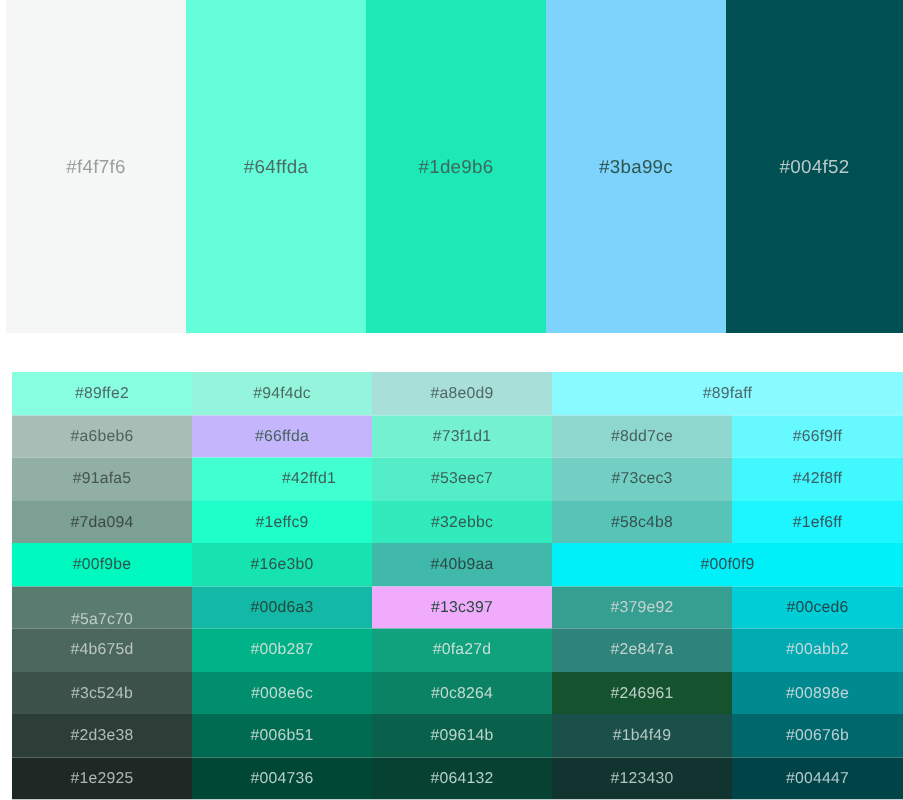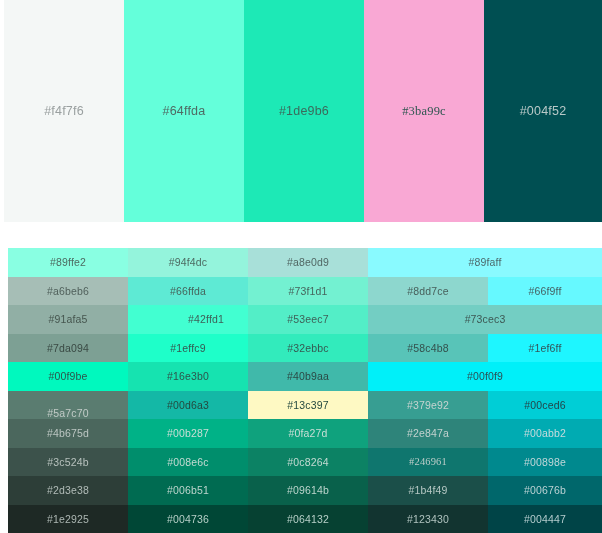--- a/index.html
+++ b/index.html
@@ -89,21 +89,21 @@
 <div id="top-band">
     <div class="top-swatch" style="background-color: rgb(244, 247, 246);">
       <span class="top-label" style="color: rgb(154, 160, 160);">#f4f7f6</span>
     </div>
     <div class="top-swatch" style="background-color: rgb(100, 255, 218);">
       <span class="top-label" style="color: rgb(79, 107, 100);">#64ffda</span>
     </div>
     <div class="top-swatch" style="background-color: rgb(29, 233, 182);">
       <span class="top-label" style="color: rgb(60, 106, 92);">#1de9b6</span>
     </div>
-    <div class="top-swatch" style="background-color: #f9a8d4; font-family: Liberation Serif, serif;">
+    <div class="top-swatch" style="background-color: #7dd3fc;">
       <span class="top-label" style="color: rgb(46, 86, 80);">#3ba99c</span>
     </div>
     <div class="top-swatch" style="background-color: rgb(0, 79, 82);">
       <span class="top-label" style="color: rgb(185, 201, 200);">#004f52</span>
     </div>
   </div>
 <div id="band-gap"></div>
 <div id="shade-grid">
     <div class="grid-row">
       <div class="grid-cell" style="background-color: rgb(137, 255, 226);">
@@ -116,21 +116,21 @@
         <span class="cell-label" style="color: rgb(81, 103, 100);">#a8e0d9</span>
       </div>
       <div class="grid-cell" style="background-color: rgb(137, 250, 255);">
         <span class="cell-label" style="color: rgb(77, 106, 109);">#89faff</span>
       </div>
     </div>
     <div class="grid-row">
       <div class="grid-cell" style="background-color: rgb(166, 190, 182);">
         <span class="cell-label" style="color: rgb(81, 97, 92);">#a6beb6</span>
       </div>
-      <div class="grid-cell" style="background-color: #5eead4;">
+      <div class="grid-cell" style="background-color: #c4b5fd;">
         <span class="cell-label" style="color: rgb(70, 101, 93);">#66ffda</span>
       </div>
       <div class="grid-cell" style="background-color: rgb(115, 241, 209);">
         <span class="cell-label" style="color: rgb(70, 101, 93);">#73f1d1</span>
       </div>
       <div class="grid-cell" style="background-color: rgb(141, 215, 206);">
         <span class="cell-label" style="color: rgb(72, 96, 92);">#8dd7ce</span>
       </div>
       <div class="grid-cell" style="background-color: rgb(102, 249, 255);">
         <span class="cell-label" style="color: rgb(70, 100, 103);">#66f9ff</span>
@@ -142,20 +142,23 @@
       </div>
       <div class="grid-cell" style="background-color: rgb(66, 255, 209); padding-left: 36px;">
         <span class="cell-label" style="color: rgb(62, 96, 88);">#42ffd1</span>
       </div>
       <div class="grid-cell" style="background-color: rgb(83, 238, 199);">
         <span class="cell-label" style="color: rgb(62, 96, 88);">#53eec7</span>
       </div>
       <div class="grid-cell" style="background-color: rgb(115, 206, 195);">
         <span class="cell-label" style="color: rgb(61, 88, 84);">#73cec3</span>
       </div>
+      <div class="grid-cell" style="background-color: rgb(66, 248, 255);">
+        <span class="cell-label" style="color: rgb(61, 93, 97);">#42f8ff</span>
+      </div>
     </div>
     <div class="grid-row">
       <div class="grid-cell" style="background-color: rgb(125, 160, 148);">
         <span class="cell-label" style="color: rgb(58, 74, 68);">#7da094</span>
       </div>
       <div class="grid-cell" style="background-color: rgb(30, 255, 201);">
         <span class="cell-label" style="color: rgb(54, 90, 82);">#1effc9</span>
       </div>
       <div class="grid-cell" style="background-color: rgb(50, 235, 188);">
         <span class="cell-label" style="color: rgb(54, 90, 82);">#32ebbc</span>
@@ -181,21 +184,21 @@
         <span class="cell-label" style="color: rgb(43, 80, 85);">#00f0f9</span>
       </div>
     </div>
     <div class="grid-row">
       <div class="grid-cell" style="background-color: rgb(90, 124, 112);">
         <span class="cell-label" style="color: rgb(194, 203, 199); margin-top: 16px;">#5a7c70</span>
       </div>
       <div class="grid-cell" style="background-color: #14b8a6;">
         <span class="cell-label" style="color: rgb(36, 73, 63);">#00d6a3</span>
       </div>
-      <div class="grid-cell" style="background-color: #fef9c3; text-align: right;">
+      <div class="grid-cell" style="background-color: #f0abfc; text-align: right;">
         <span class="cell-label" style="color: rgb(36, 73, 63);">#13c397</span>
       </div>
       <div class="grid-cell" style="background-color: rgb(55, 158, 146);">
         <span class="cell-label" style="color: rgb(197, 211, 208);">#379e92</span>
       </div>
       <div class="grid-cell" style="background-color: rgb(0, 206, 214);">
         <span class="cell-label" style="color: rgb(35, 70, 74);">#00ced6</span>
       </div>
     </div>
     <div class="grid-row">
@@ -218,21 +221,21 @@
     <div class="grid-row">
       <div class="grid-cell" style="background-color: rgb(60, 82, 75);">
         <span class="cell-label" style="color: rgb(183, 193, 189);">#3c524b</span>
       </div>
       <div class="grid-cell" style="background-color: rgb(0, 142, 108);">
         <span class="cell-label" style="color: rgb(196, 218, 210);">#008e6c</span>
       </div>
       <div class="grid-cell" style="background-color: rgb(12, 130, 100);">
         <span class="cell-label" style="color: rgb(196, 218, 210);">#0c8264</span>
       </div>
-      <div class="grid-cell" style="background-color: #0f766e; font-family: Liberation Serif, serif;">
+      <div class="grid-cell" style="background-color: #14532d;">
         <span class="cell-label" style="color: rgb(189, 205, 201);">#246961</span>
       </div>
       <div class="grid-cell" style="background-color: rgb(0, 137, 142);">
         <span class="cell-label" style="color: rgb(193, 214, 216);">#00898e</span>
       </div>
     </div>
     <div class="grid-row">
       <div class="grid-cell" style="background-color: rgb(45, 62, 56);">
         <span class="cell-label" style="color: rgb(178, 188, 184);">#2d3e38</span>
       </div>

